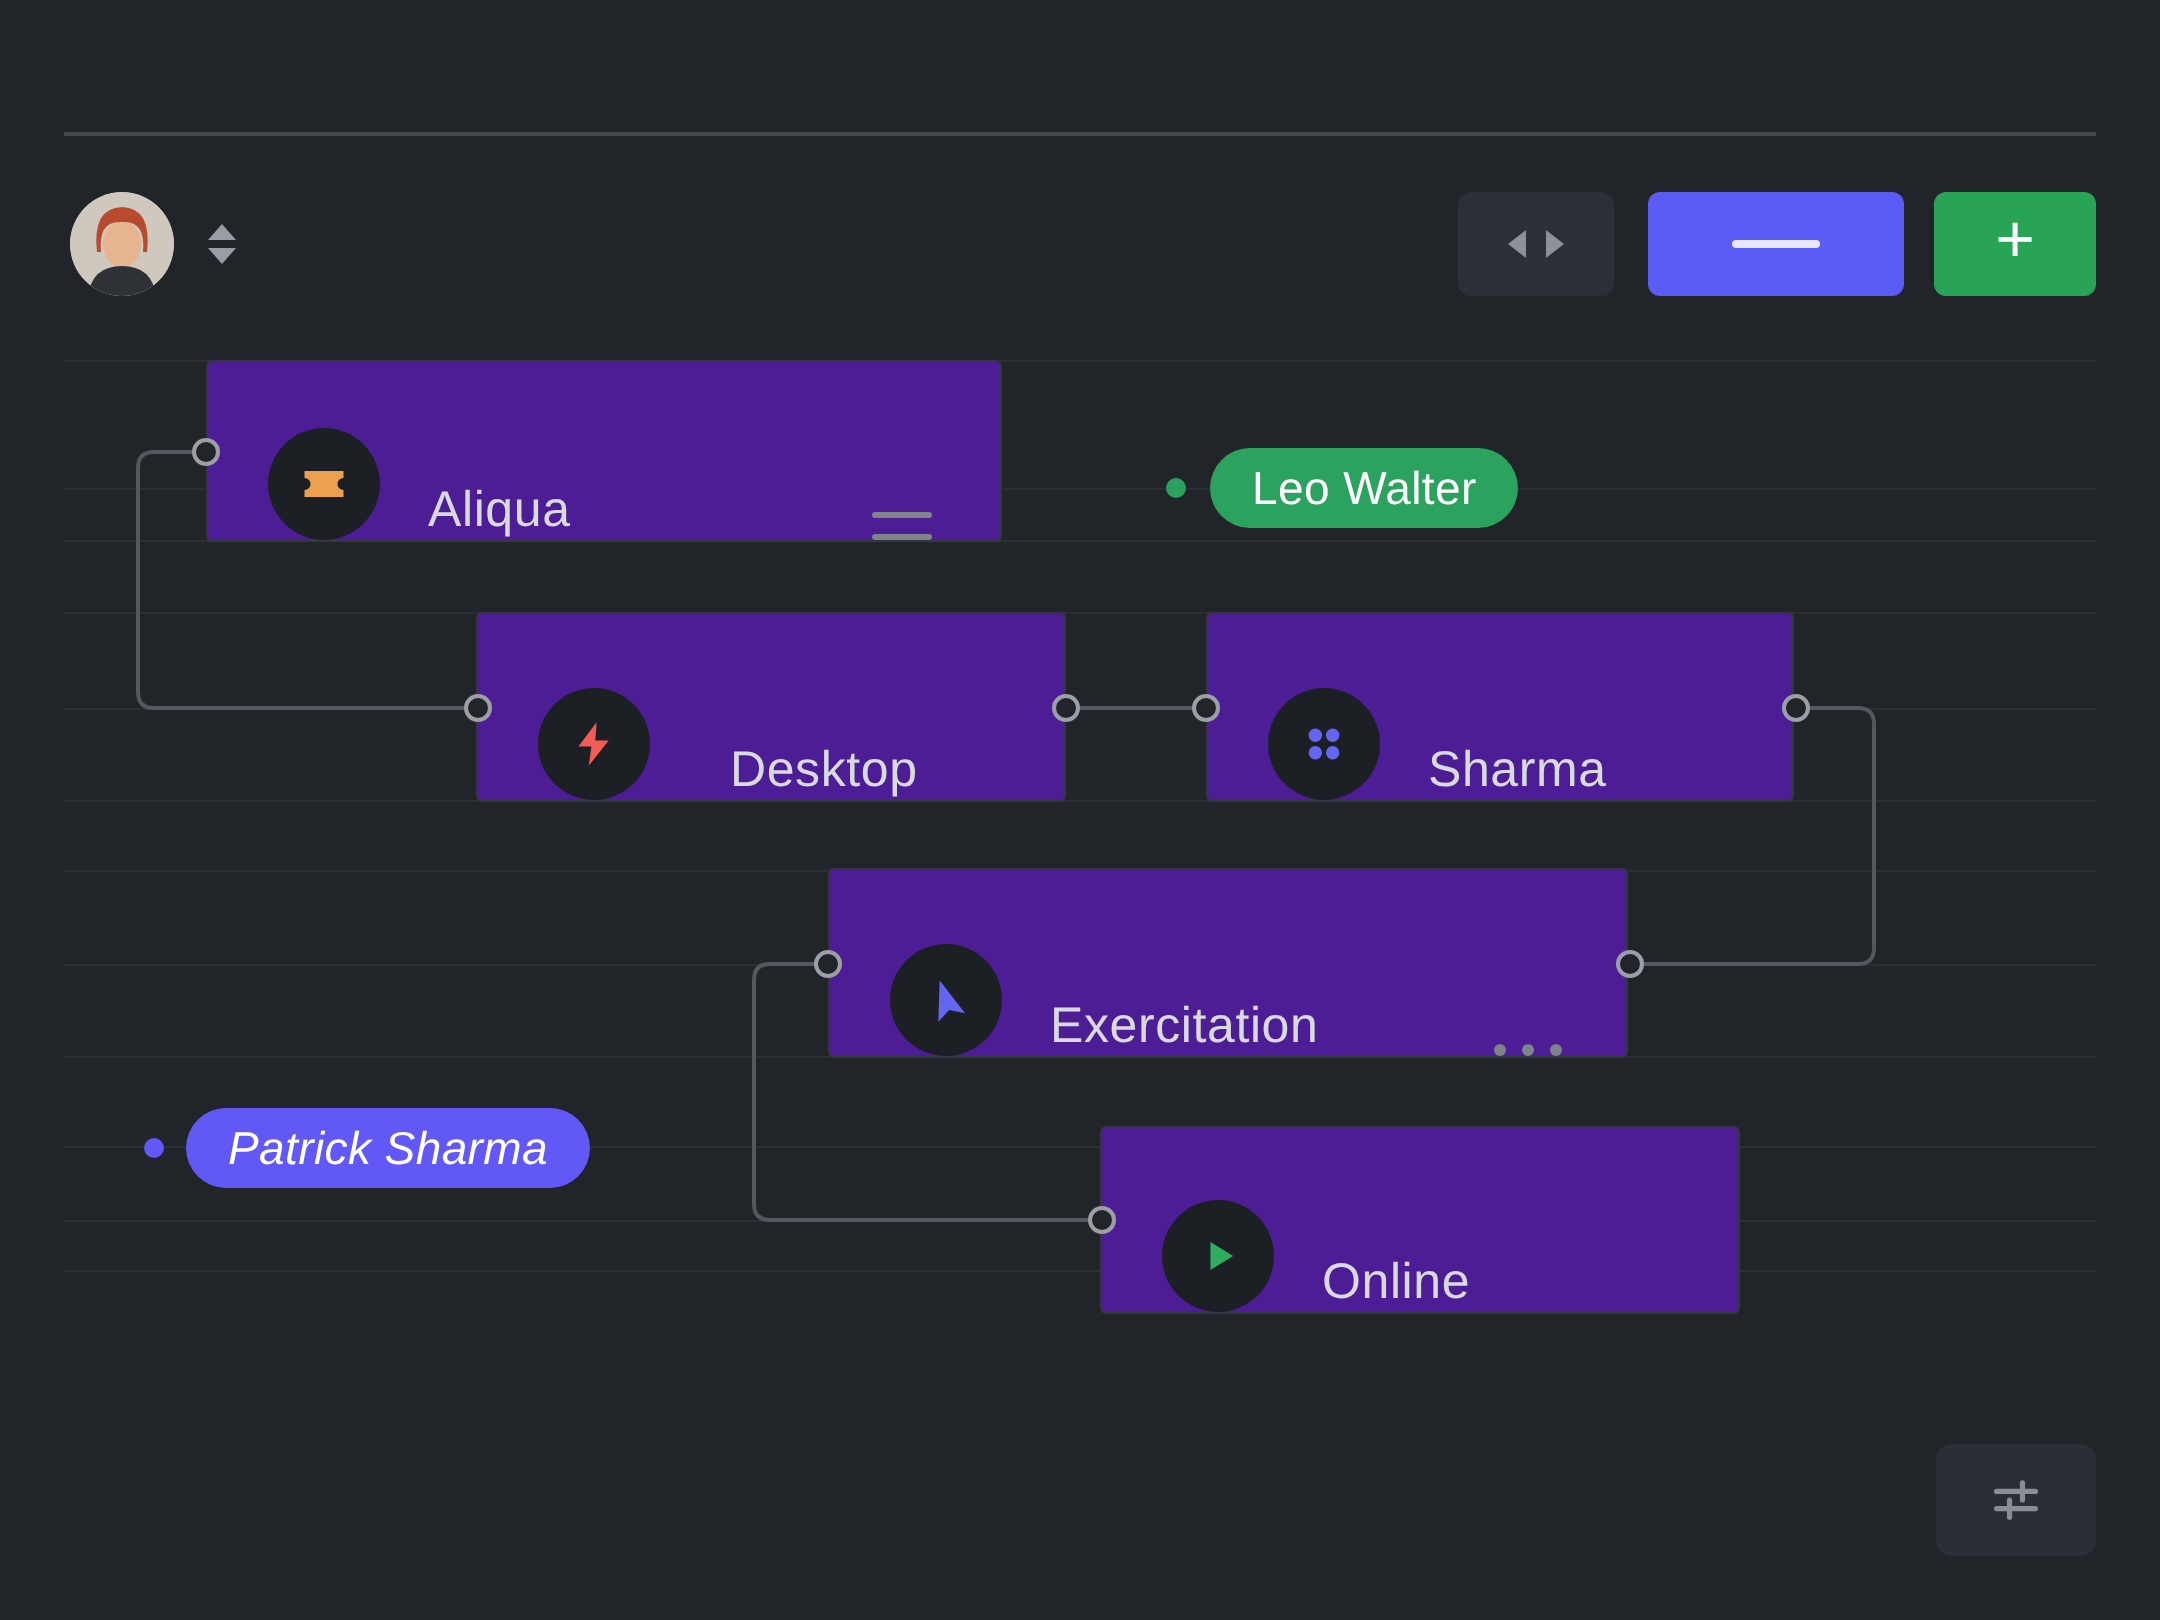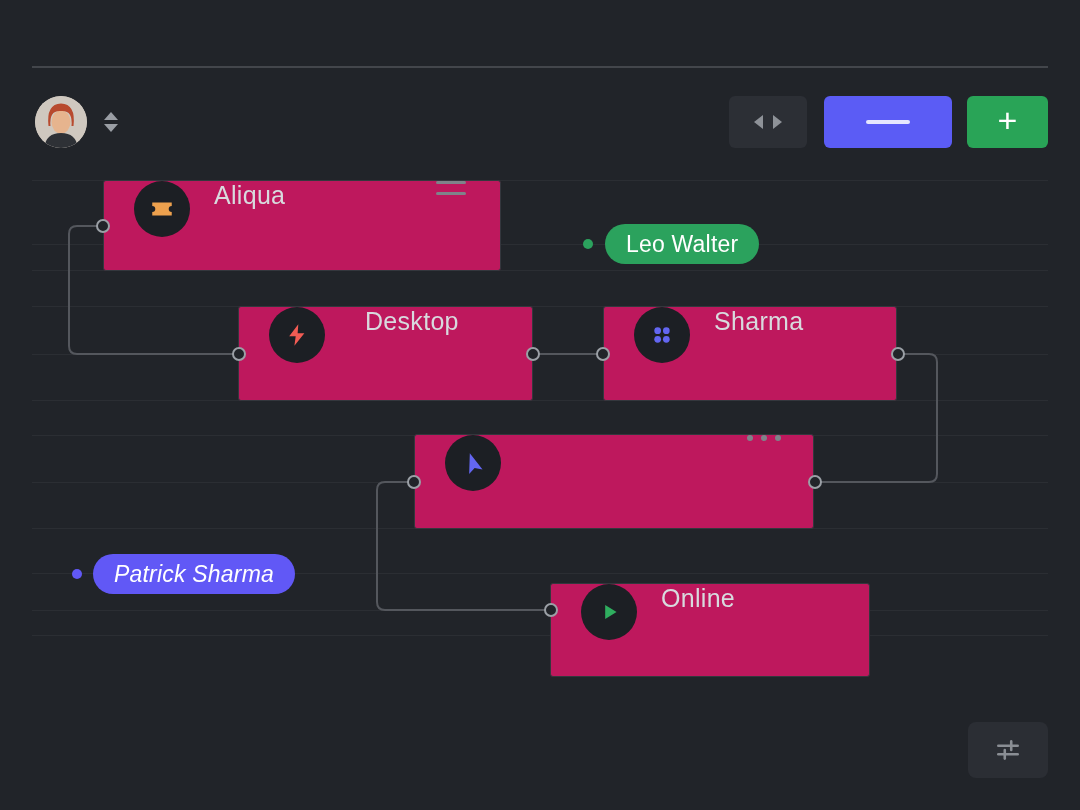--- a/index.html
+++ b/index.html
@@ -45,22 +45,22 @@
   .btn-primary { left: 824px; width: 128px; background: #5b5cf5; }
   .dash { width: 44px; height: 4px; border-radius: 2px; background: rgba(255,255,255,0.85); }
   .btn-add { left: 967px; width: 81px; background: #29a457; color: #ffffff; font-size: 34px; font-weight: 400; }
   .btn-add span { margin-top: -4px; }
 
   
   .wires { position: absolute; left: 0; top: 0; z-index: 2; }
 
   
   .node {
-    position: absolute; background: #be185d; border: 1px solid #34373d;
-    border-radius: 3px; display: flex; align-items: flex-start; z-index: 3; cursor: pointer;
+    position: absolute; background: #4c1d95; border: 1px solid #34373d;
+    border-radius: 3px; display: flex; align-items: flex-end; z-index: 3; cursor: pointer;
   }
   .node-icon {
     width: 56px; height: 56px; border-radius: 50%; background: #1c1f24;
     margin-left: 30px; display: flex; align-items: center; justify-content: center;
     flex: none;
   }
   .node-label { margin-left: 24px; font-size: 25px; color: #d8dade; letter-spacing: 0.3px; }
   .drag-handle { position: absolute; right: 34px; cursor: grab; }
   .drag-handle .bar { width: 30px; height: 3px; background: #7f838a; border-radius: 2px; }
   .drag-handle .bar + .bar { margin-top: 8px; }
@@ -177,28 +177,29 @@
   </div>
   <div class="node-label">Sharma</div>
 </div>
 
 <div class="node" style="left:414px; top:434px; width:400px; height:95px;">
   <div class="node-icon">
     <svg width="26" height="26" viewBox="0 0 24 24">
       <path d="M12 2.5 L18.5 20.5 L12 16.8 L5.5 20.5 Z" fill="#6366f1" transform="rotate(-18 12 12)"></path>
     </svg>
   </div>
+  <div class="node-label">Exercitation</div>
   <div class="ellipsis">
     <div class="dot"></div>
     <div class="dot"></div>
     <div class="dot"></div>
   </div>
 </div>
 
-<div class="node" style="left:550px; top:563px; width:320px; height:94px;margin-top:20px;">
+<div class="node" style="left:550px; top:563px; width:320px; height:94px;">
   <div class="node-icon">
     <svg width="26" height="26" viewBox="0 0 24 24">
       <path d="M8.5 5.5 L19 12 L8.5 18.5 Z" fill="#2fae5f"></path>
     </svg>
   </div>
   <div class="node-label">Online</div>
 </div>
 
 <div class="port" style="left:96px;  top:219px;"></div>
 <div class="port" style="left:232px; top:347px;"></div>

